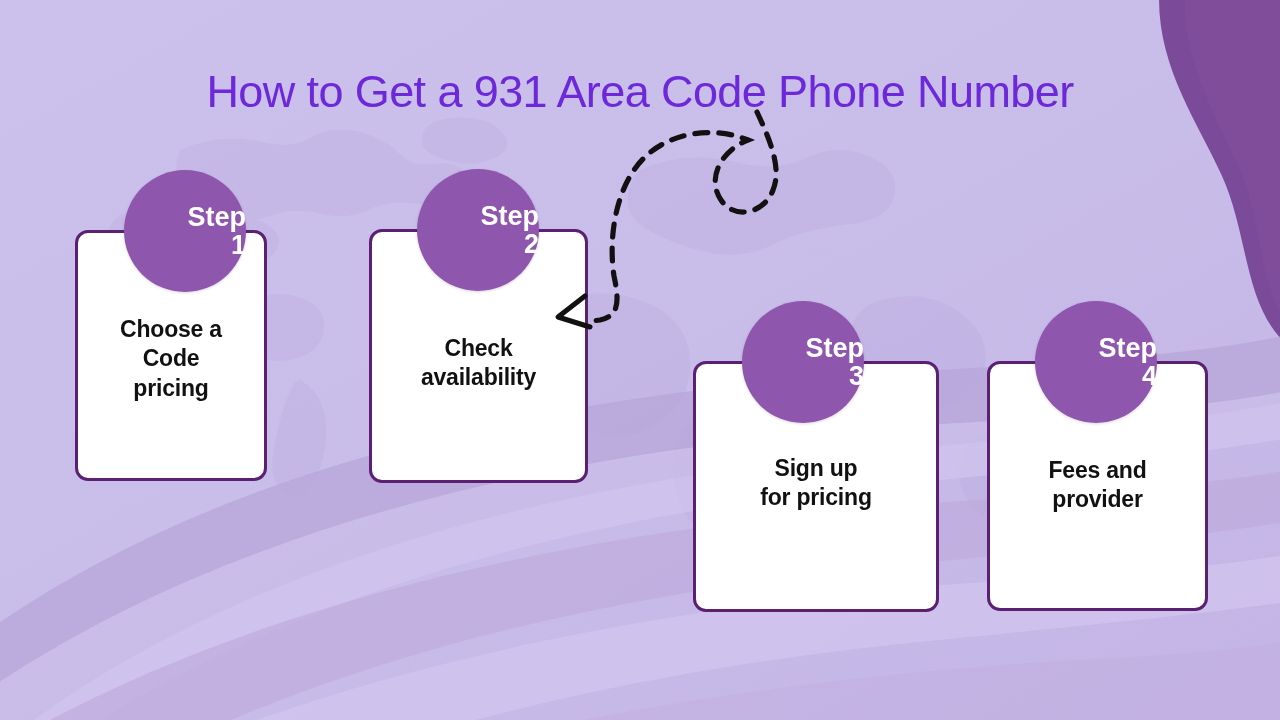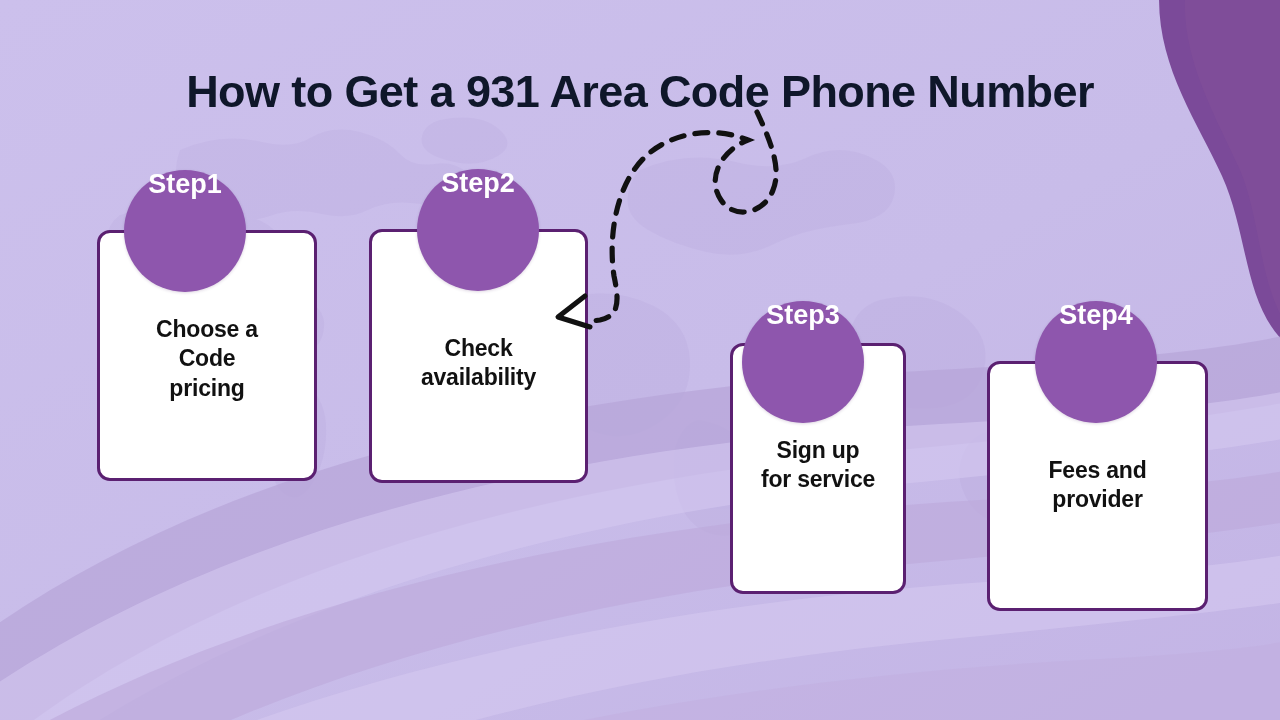--- a/index.html
+++ b/index.html
@@ -28,23 +28,23 @@
   }
 
   
   .title {
     position: absolute;
     left: 0;
     right: 0;
     top: 68px;
     text-align: center;
     font-size: 45px;
-    font-weight: 700;
+    font-weight: 400;
     letter-spacing: -0.6px;
-    color: #0f172a;
+    color: #6d28d9;
     line-height: 1.05;
     white-space: nowrap;
   }
 
   
   .card {
     position: absolute;
     background: #FFFFFF;
     border: 3px solid #5B2071;
     border-radius: 13px;
@@ -61,21 +61,22 @@
     line-height: 1.28;
     letter-spacing: -0.2px;
   }
 
   .badge {
     position: absolute;
     border-radius: 50%;
     background: #8E56AD;
     color: #FFFFFF;
     display: flex;
-    align-items: flex-start;
+    flex-direction: column;
+    align-items: flex-end;
     justify-content: center;
     font-weight: 700;
     line-height: 1.04;
     text-align: center;
     z-index: 3;
     box-shadow: 0 1px 3px rgba(70,25,95,0.18);
   }
   .badge .badge-word { display: block; }
   .badge .badge-num  { display: block; }
 
@@ -152,21 +153,21 @@
         <path d="M-200 980 C60 740, 500 610, 1020 580 C1160 572, 1250 562, 1300 552
                  L1300 600 C1210 614, 1080 626, 960 638 C520 678, 150 790, -120 1000 Z" fill="#D8CCF2" opacity="0.50"></path>
         <path d="M-220 1060 C60 820, 540 690, 1080 660 C1200 654, 1270 646, 1300 638
                  L1300 760 L-220 760 Z" fill="#C0AEDE" opacity="0.45"></path>
       </g>
     </g>
   </svg>
 
   <div class="title">How to Get a 931 Area Code Phone Number</div>
 
-  <div class="card" style="left:75px; top:230px; width:220px; height:251px;margin-left:22px;">
+  <div class="card" style="left:75px; top:230px; width:192px; height:251px;">
     <div class="card-label" style="top:82px;">
       <span>Choose a</span><br>
       <span>Code</span><br>
       <span>pricing</span>
     </div>
   </div>
   <div class="badge" style="left:124px; top:170px; width:122px; height:122px; font-size:27px;">
     <span class="badge-word">Step</span>
     <span class="badge-num">1</span>
   </div>
@@ -175,24 +176,24 @@
     <div class="card-label" style="top:102px;">
       <span>Check</span><br>
       <span>availability</span>
     </div>
   </div>
   <div class="badge" style="left:417px; top:169px; width:122px; height:122px; font-size:27px;">
     <span class="badge-word">Step</span>
     <span class="badge-num">2</span>
   </div>
 
-  <div class="card" style="left:693px; top:343px; width:176px; height:251px;margin-left:37px;">
+  <div class="card" style="left:693px; top:361px; width:246px; height:251px;">
     <div class="card-label" style="top:90px;">
       <span>Sign up</span><br>
-      <span>for service</span>
+      <span>for pricing</span>
     </div>
   </div>
   <div class="badge" style="left:742px; top:301px; width:122px; height:122px; font-size:27px;">
     <span class="badge-word">Step</span>
     <span class="badge-num">3</span>
   </div>
 
   <div class="card" style="left:987px; top:361px; width:221px; height:250px;">
     <div class="card-label" style="top:92px;">
       <span>Fees and</span><br>

